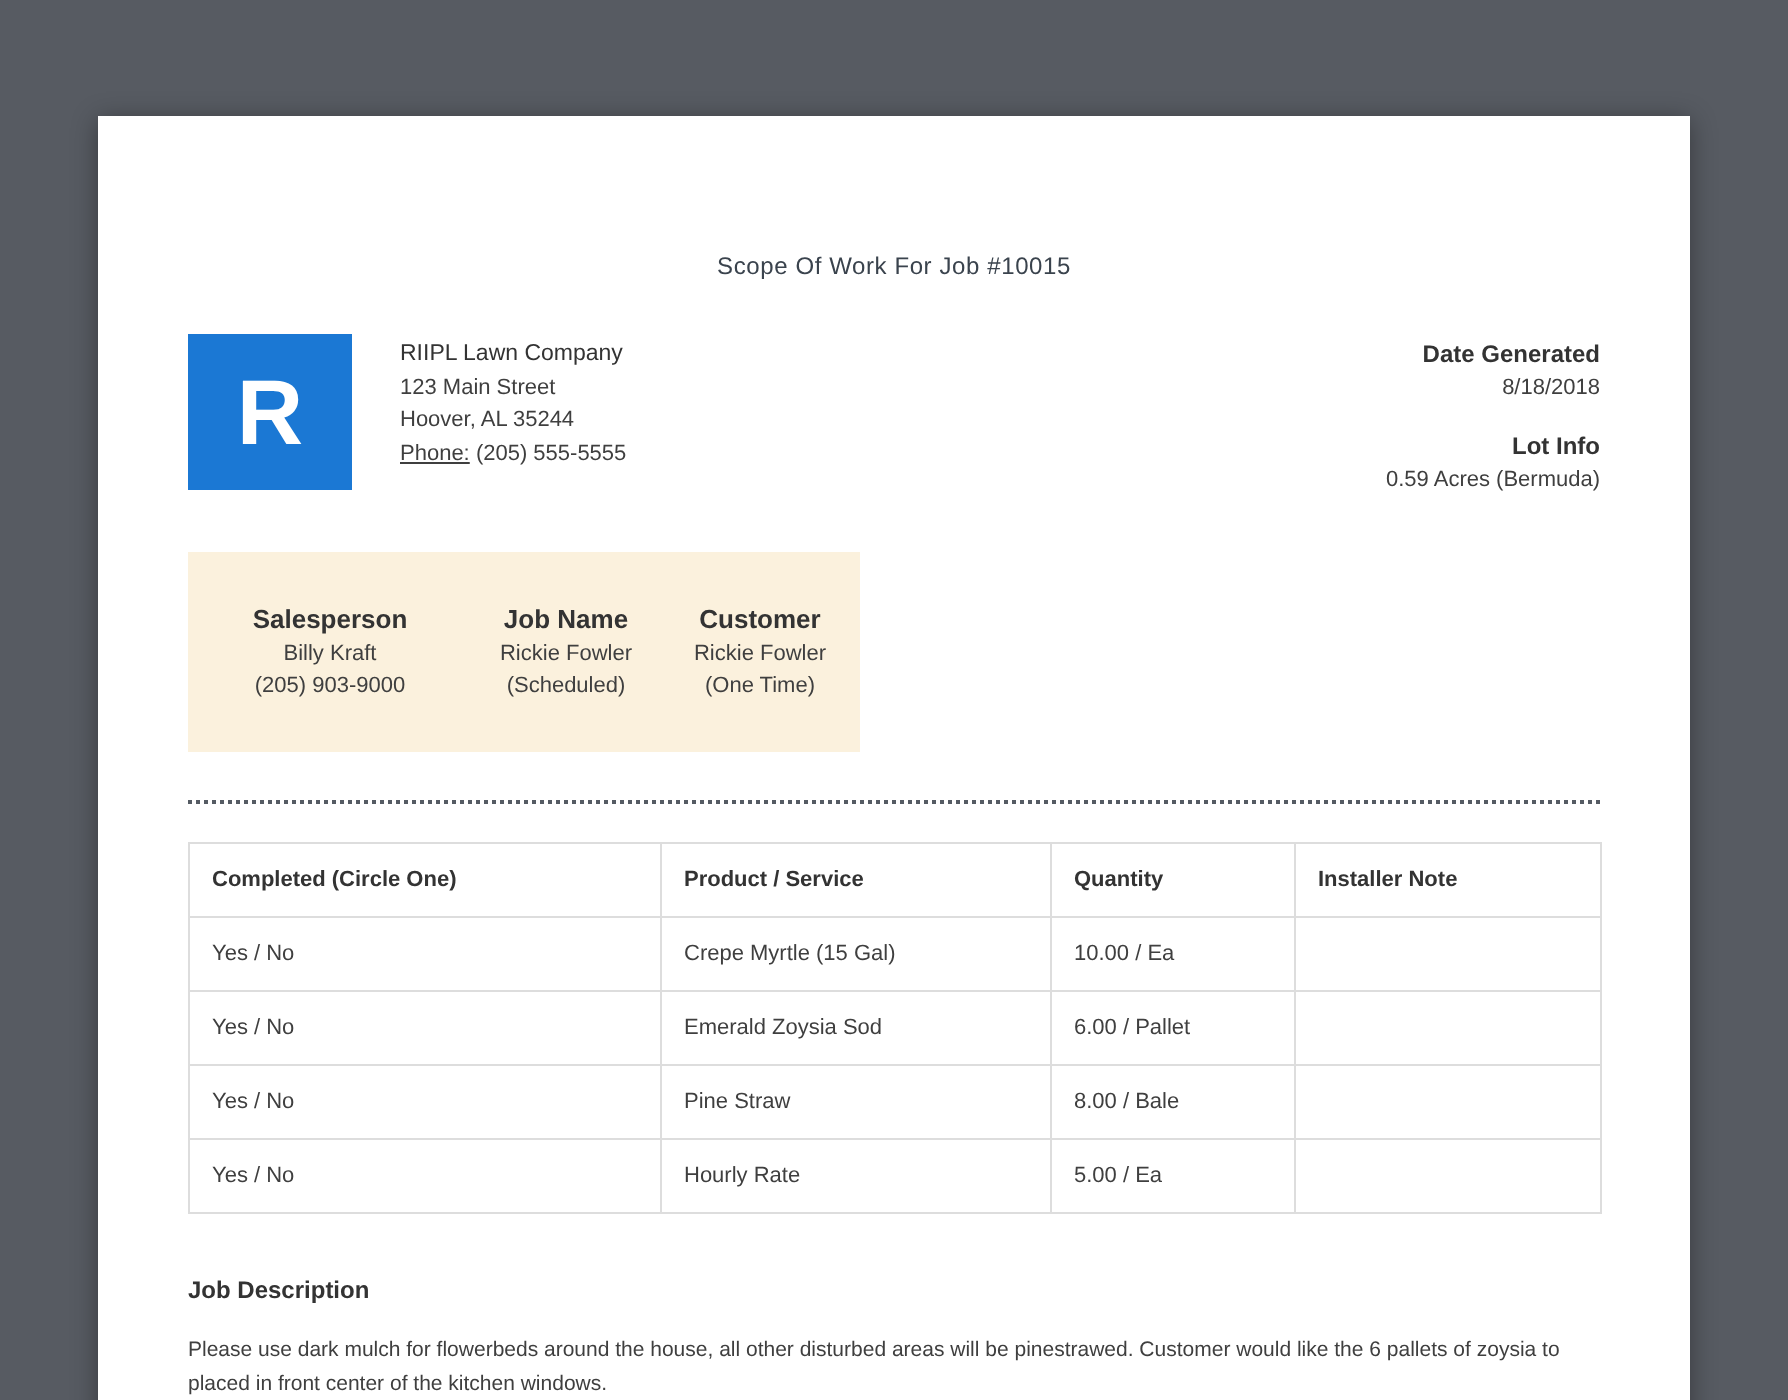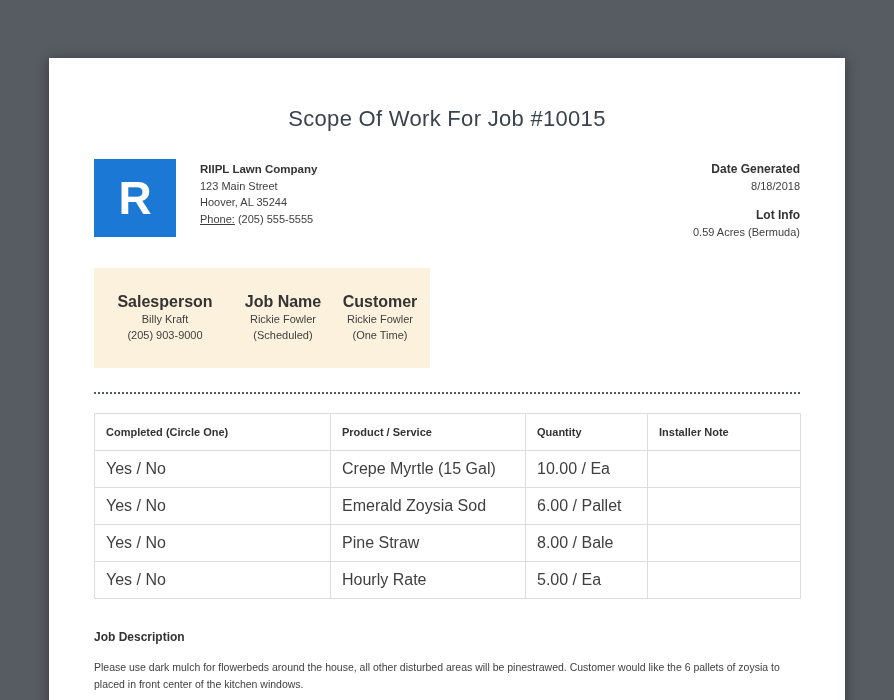--- a/index.html
+++ b/index.html
@@ -12,71 +12,71 @@
   .page {
     position:absolute; left:49px; top:58px;
     width:796px; height:790px;
     background:#ffffff;
     box-shadow:0 2px 12px rgba(0,0,0,0.38);
     padding:0 45px 40px 45px;
     color:#3f3f3f;
   }
   .title {
     text-align:center;
-    padding-top:48px;
-    font-size:22px;
+    padding-top:68px;
+    font-size:12px;
     font-weight:500;
     color:#3a434d;
     letter-spacing:0.3px;
   }
   .header-row { display:flex; margin-top:27px; }
   .logo {
     width:82px; height:78px;
     background:#1b78d4;
     color:#ffffff;
     display:flex; align-items:center; justify-content:center;
     font-size:46px; font-weight:700;
     flex:0 0 auto;
   }
   .company-info { margin-left:24px; font-size:11px; line-height:16.5px; padding-top:2px; color:#3f3f3f; }
-  .company-name { font-weight:700; font-size:11.5px; color:#333; }
+  .company-name { font-weight:400; font-size:11.5px; color:#333; }
   .underline { text-decoration:underline; }
   .meta { margin-left:auto; text-align:right; font-size:11px; line-height:16.5px; padding-top:2px; color:#3f3f3f; }
   .meta-label { font-weight:700; font-size:12px; color:#333; }
   .meta-label.gap { margin-top:13px; }
 
   .summary-band { display:flex; margin-top:28px; width:496px; }
   .summary-col {
     background:#fbf1dd;
     text-align:center;
     padding:26px 0 25px 0;
     font-size:11px; line-height:16px;
     color:#3f3f3f;
   }
-  .summary-col .label { font-weight:700; font-size:16px; color:#333; margin-bottom:1px; }
+  .summary-col .label { font-weight:700; font-size:13px; color:#333; margin-bottom:1px; }
   .col-salesperson { width:142px; }
   .col-jobname    { width:94px; }
   .col-customer   { width:100px; }
   .col-jobaddress { width:160px; background:#f8e3bb; }
 
   .dotted-divider { margin-top:24px; border-top:2px dotted #555b63; height:0; }
 
   table.work-table {
     margin-top:19px;
     border-collapse:collapse;
     width:706px;
     table-layout:fixed;
   }
   .work-table th, .work-table td {
     border:1px solid #dddddd;
     height:37px;
     padding:0 6px 0 11px;
     text-align:left;
     vertical-align:middle;
-    font-size:16px;
+    font-size:11px;
     color:#3f3f3f;
     overflow:hidden;
     white-space:nowrap;
   }
   .work-table th { font-weight:700; font-size:11px; color:#333; }
 
   .job-desc-label { margin-top:31px; font-weight:700; font-size:12px; color:#333; }
   .job-desc p { margin-top:15px; font-size:10.5px; line-height:16.5px; color:#3f3f3f; }
 </style>
 </head>

